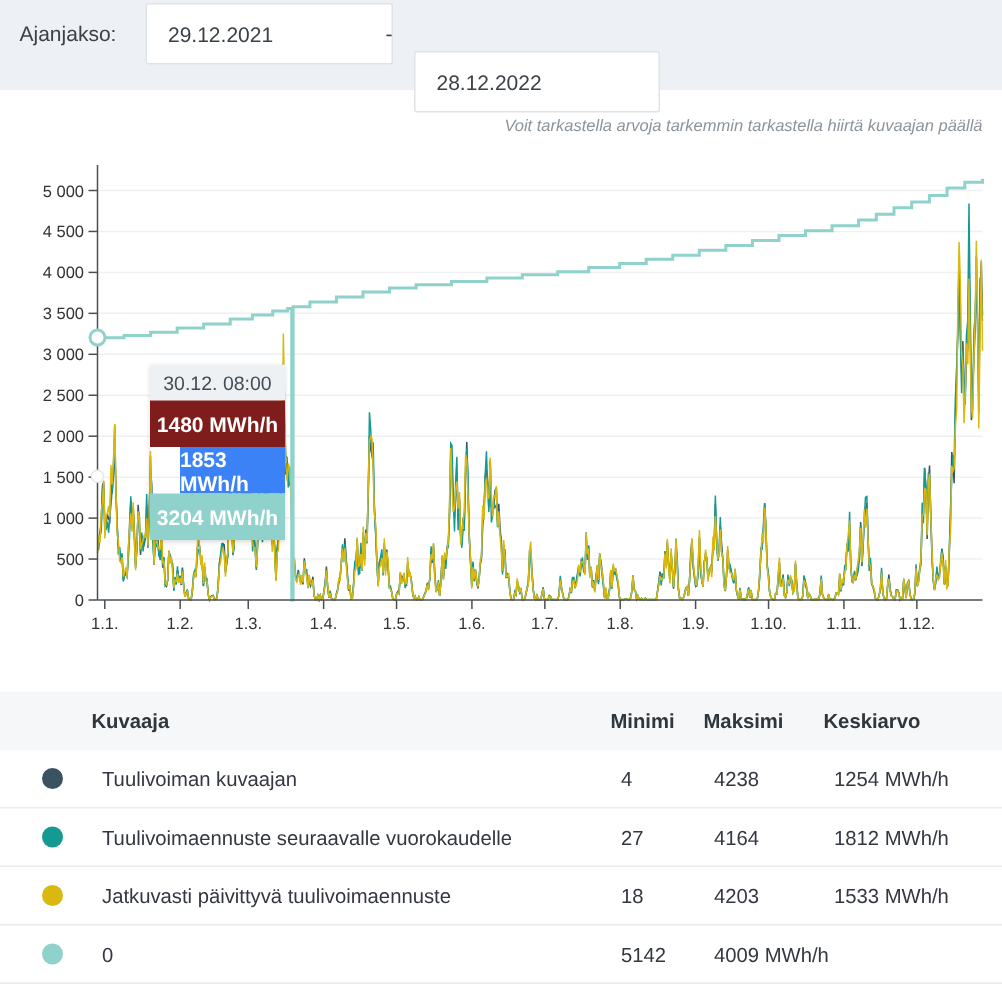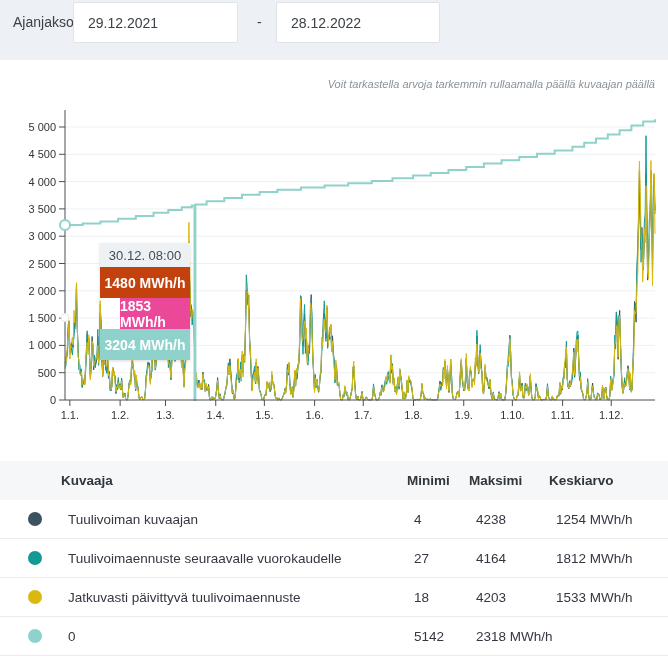--- a/index.html
+++ b/index.html
@@ -28,26 +28,26 @@
                align-items:center; height:39px; padding-left:28px;
                border-bottom:1px solid #e9ebee; font-size:13.5px; color:#333740; }
   .stats-row.header { background:#f5f7f9; font-weight:bold; color:#2f363c; border-bottom:none;padding-left:21px; }
   .dot { width:14px; height:14px; border-radius:50%; }
 </style>
 </head>
 <body>
 
 <div class="topbar">
   <span class="topbar-label">Ajanjakso:</span>
-  <input class="date-input" style="left: 73px;" value="29.12.2021">
+  <input class="date-input" style="left: 97px;" value="29.12.2021">
   <span class="date-sep">-</span>
-  <input class="date-input second" style="left: 276px;" value="28.12.2022">
+  <input class="date-input second" style="left: 276px; margin-top: 32px;" value="28.12.2022">
 </div>
 
-<div class="hint">Voit tarkastella arvoja tarkemmin rullaamalla päällä kuvaajan päällä</div>
+<div class="hint">Voit tarkastella arvoja tarkemmin tarkastella hiirtä kuvaajan päällä</div>
 
 <div class="chart-wrap">
   <svg id="chart" width="668" height="360">
       <line x1="65" x2="655" y1="302.7" y2="302.7" stroke="#eef0f2" stroke-width="1"></line>
       <line x1="65" x2="655" y1="275.4" y2="275.4" stroke="#eef0f2" stroke-width="1"></line>
       <line x1="65" x2="655" y1="248.1" y2="248.1" stroke="#eef0f2" stroke-width="1"></line>
       <line x1="65" x2="655" y1="220.8" y2="220.8" stroke="#eef0f2" stroke-width="1"></line>
       <line x1="65" x2="655" y1="193.5" y2="193.5" stroke="#eef0f2" stroke-width="1"></line>
       <line x1="65" x2="655" y1="166.2" y2="166.2" stroke="#eef0f2" stroke-width="1"></line>
       <line x1="65" x2="655" y1="138.89999999999998" y2="138.89999999999998" stroke="#eef0f2" stroke-width="1"></line>
@@ -106,22 +106,22 @@
       <text x="562.6098901098901" y="349" text-anchor="middle" font-size="11" fill="#333333">1.11.</text>
       <line x1="611.2362637362637" x2="611.2362637362637" y1="330" y2="336" stroke="#4a4f54" stroke-width="1"></line>
       <text x="611.2362637362637" y="349" text-anchor="middle" font-size="11" fill="#333333">1.12.</text>
       <circle cx="65" cy="155.0616" r="5" fill="#fff" stroke="#8fd2cc" stroke-width="2"></circle>
       <circle cx="65" cy="247.554" r="4" fill="#fff" stroke="#e8e8e8" stroke-width="1"></circle>
     </svg>
 </div>
 
 <div class="tooltip">
   <div class="tooltip-header">30.12. 08:00</div>
-  <div class="tooltip-row" style="background: #c2410c;">1480 MWh/h</div>
-  <div class="tooltip-row" style="background: #ec4899; margin-left: 20px;">1853 MWh/h</div>
+  <div class="tooltip-row" style="background: #7f1d1d;">1480 MWh/h</div>
+  <div class="tooltip-row" style="background: #3b82f6; margin-left: 20px;">1853 MWh/h</div>
   <div class="tooltip-row" style="background: rgb(143, 210, 204);">3204 MWh/h</div>
 </div>
 
 <div class="stats">
   <div class="stats-row header">
     <span></span>
     <span>Kuvaaja</span>
     <span>Minimi</span>
     <span>Maksimi</span>
     <span>Keskiarvo</span>
@@ -144,15 +144,15 @@
     <span class="dot" style="background: rgb(217, 185, 15);"></span>
     <span>Jatkuvasti päivittyvä tuulivoimaennuste</span>
     <span>18</span>
     <span>4203</span>
     <span>1533 MWh/h</span>
   </div>
   <div class="stats-row">
     <span class="dot" style="background: rgb(143, 210, 204);"></span>
     <span>0</span>
     <span>5142</span>
-    <span>2318 MWh/h</span>
+    <span>4009 MWh/h</span>
   </div>
 </div>
 
 </body></html>

